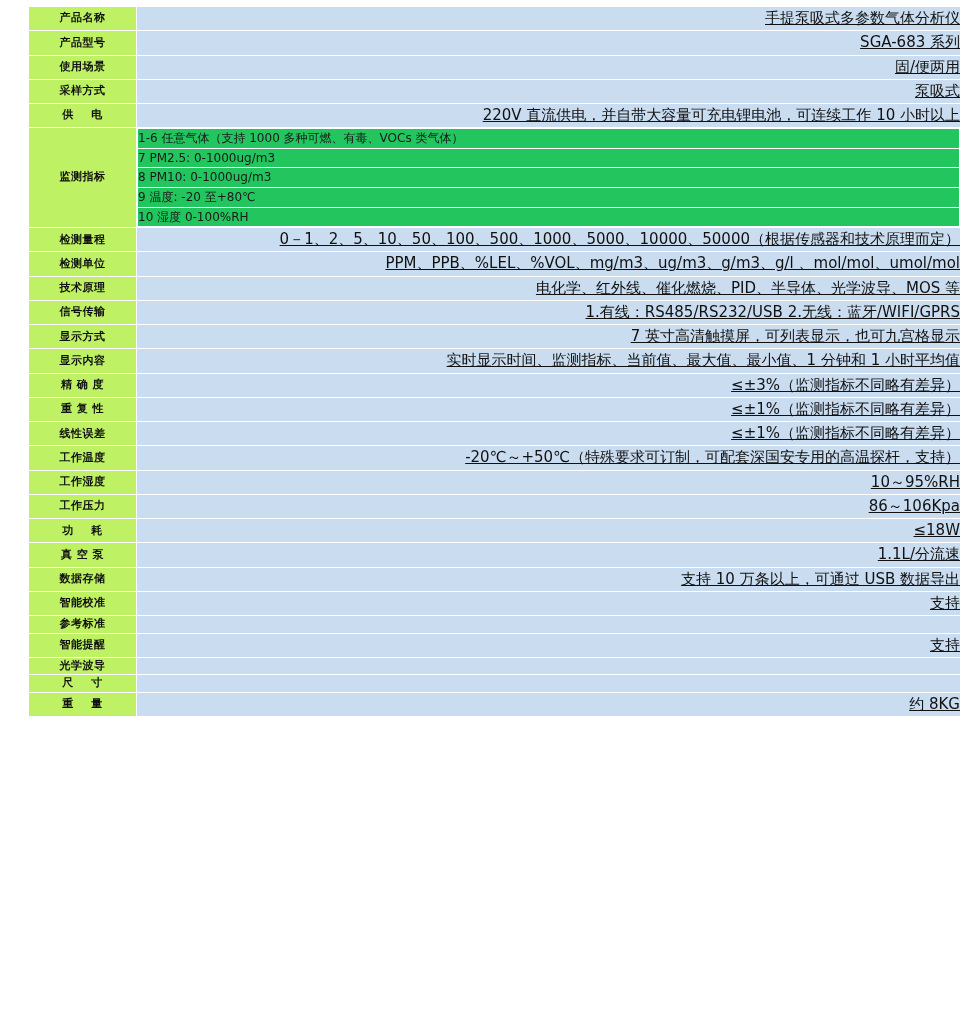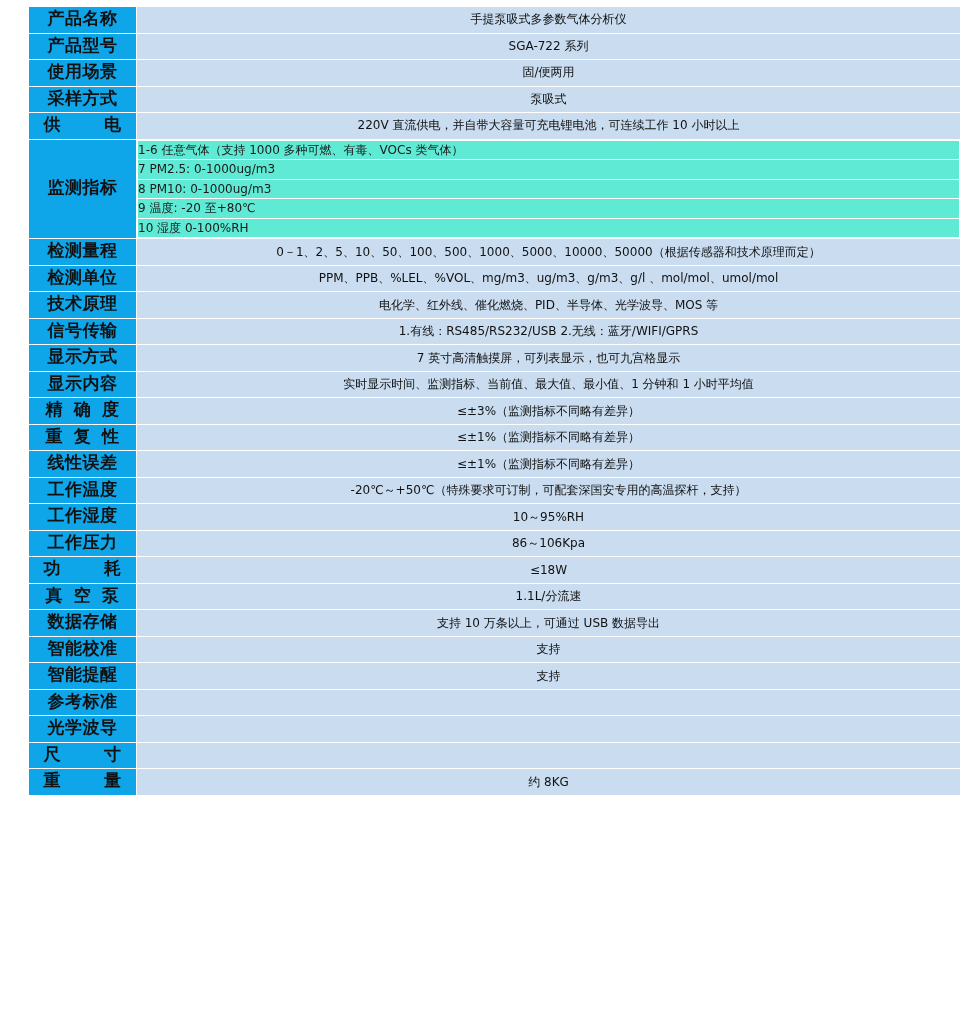--- a/index.html
+++ b/index.html
@@ -25,37 +25,37 @@
     table-layout: fixed;
   }
   table.spec col.c1 { width: 108px; }
   table.spec col.c2 { width: 824px; }
   table.spec td {
     border: 1px solid #ffffff;
     vertical-align: middle;
     padding: 0;
   }
   td.label {
-    background: #0ea5e9;
+    background: #bef264;
     color: #111111;
     text-align: center;
     font-weight: bold;
-    font-size: 17px;
+    font-size: 11px;
     letter-spacing: 0.5px;
     padding: 6px 2px;
     line-height: 1.5;
-    font-family: Liberation Mono, monospace;
   }
   td.value {
     background: #c9dcf0;
     color: #111111;
-    text-align: center;
+    text-align: right;
     padding: 6px 8px;
-    font-size: 12px;
+    font-size: 15px;
     line-height: 1.55;
+    text-decoration: underline;
   }
   td.value.tall {
     padding-top: 7px;
     padding-bottom: 7px;
   }
   .multi-line {
     display: block;
   }
   .multi-line span.ln {
     display: block;
@@ -68,21 +68,21 @@
     display: block;
     line-height: 1.85;
   }
   .sub-table {
     width: 100%;
     border-collapse: collapse;
     table-layout: fixed;
   }
   .sub-table td {
     border: 1px solid #ffffff;
-    background: #5eead4;
+    background: #22c55e;
     padding: 6px 8px;
     font-size: 12px;
     line-height: 1.55;
     text-align: left;
   }
   .nowrap-label {
     white-space: pre;
   }
 </style>
 </head>
@@ -96,21 +96,21 @@
       </colgroup>
     <tbody>
 
       <tr>
         <td class="label nowrap-label">产品名称</td>
         <td class="value">手提泵吸式多参数气体分析仪</td>
       </tr>
 
       <tr>
         <td class="label nowrap-label">产品型号</td>
-        <td class="value">SGA-722 系列</td>
+        <td class="value">SGA-683 系列</td>
       </tr>
 
       <tr>
         <td class="label nowrap-label">使用场景</td>
         <td class="value">固/便两用</td>
       </tr>
 
       <tr>
         <td class="label nowrap-label">采样方式</td>
         <td class="value">泵吸式</td>
@@ -222,27 +222,27 @@
         <td class="label nowrap-label">数据存储</td>
         <td class="value">支持 10 万条以上，可通过 USB 数据导出</td>
       </tr>
 
       <tr>
         <td class="label nowrap-label">智能校准</td>
         <td class="value">支持</td>
       </tr>
 
       <tr>
+        <td class="label nowrap-label">参考标准</td>
+        <td class="value"></td>
+      </tr>
+
+      <tr>
         <td class="label nowrap-label">智能提醒</td>
         <td class="value">支持</td>
-      </tr>
-
-      <tr>
-        <td class="label nowrap-label">参考标准</td>
-        <td class="value"></td>
       </tr>
 
       <tr>
         <td class="label nowrap-label">光学波导</td>
         <td class="value tall">
           <span class="multi-line">
             <span class="ln"></span>
             <span class="ln"></span>
             <span class="ln"></span>
             <span class="ln"></span>

